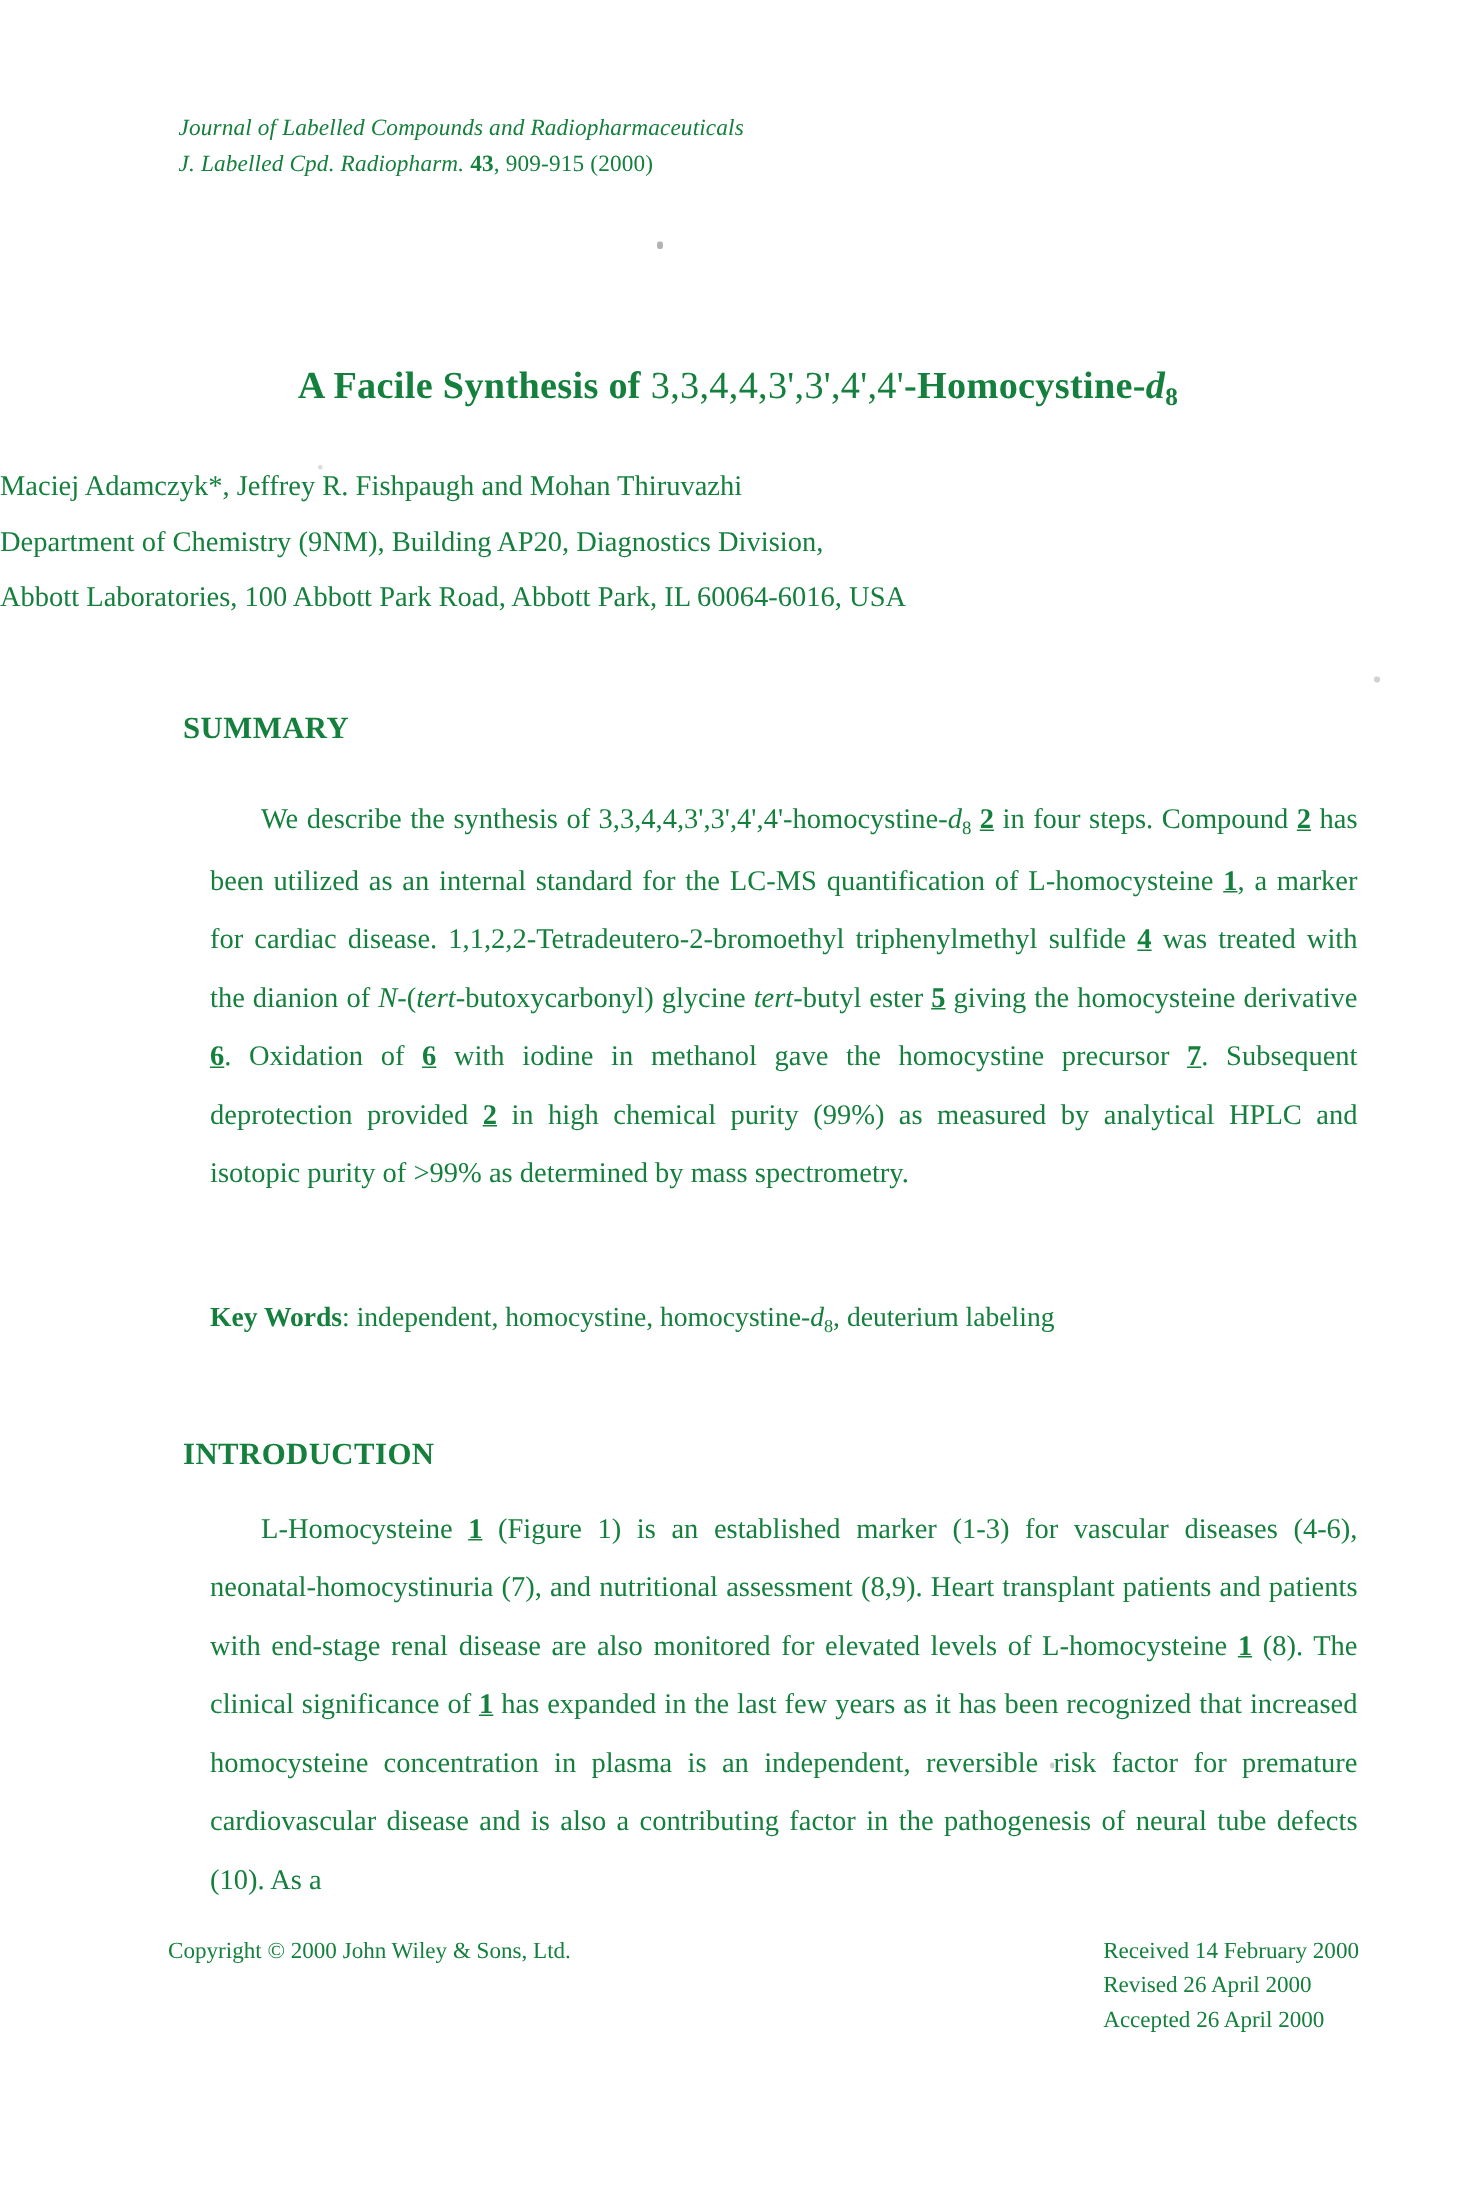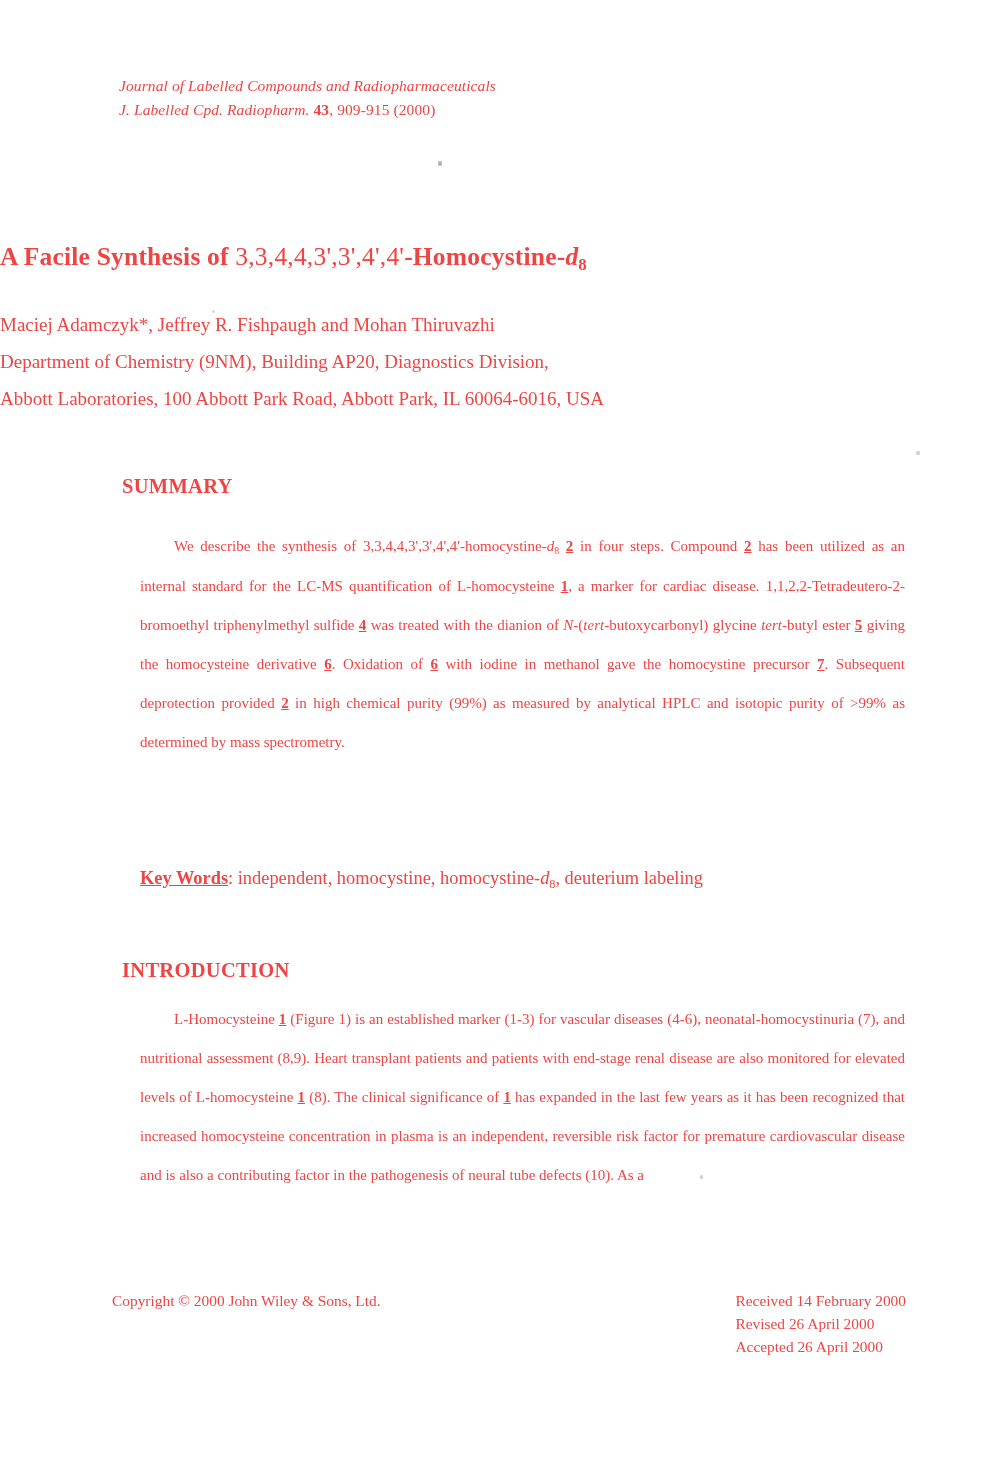--- a/index.html
+++ b/index.html
@@ -6,21 +6,21 @@
     margin: 0;
     padding: 0;
     background: #ffffff;
   }
   .page {
     position: relative;
     width: 984px;
     height: 1459px;
     margin: 0 auto;
     background: #ffffff;
-    color: #ef4444;
+    color: #15803d;
     font-family: "Liberation Serif", "DejaVu Serif", serif;
     overflow: hidden;
   }
 
   
   .masthead {
     position: absolute;
     left: 119px;
     top: 74px;
     width: 700px;
@@ -42,21 +42,21 @@
   .speck.s1 { left: 438px; top: 161px; width: 4px; height: 5px; }
   .speck.s2 { left: 916px; top: 451px; width: 4px; height: 4px; opacity:.45; }
   .speck.s3 { left: 700px; top: 1175px; width: 3px; height: 4px; opacity:.5; }
   .speck.s4 { left: 212px; top: 310px; width: 3px; height: 3px; opacity:.35; }
 
   
   .title {
     position: absolute;
     left: 0; right: 0;
     top: 225px;
-    text-align: left;
+    text-align: center;
     font-size: 25.5px;
     font-weight: bold;
     letter-spacing: 0.2px;
   }
   .title .nums { font-weight: normal; }
   .title .dital { font-style: italic; }
   sub { font-size: .66em; vertical-align: baseline; position: relative; top: .30em; }
 
   
   .authors {
@@ -77,41 +77,41 @@
     letter-spacing: 0.3px;
   }
   .heading.summary { top: 458px; }
   .heading.introduction { top: 942px; }
 
   
   .body {
     position: absolute;
     left: 140px;
     width: 765px;
-    font-size: 15px;
+    font-size: 19px;
     line-height: 39px;
     text-align: justify;
     text-justify: inter-word;
   }
   .body.summary-body { top: 527px; }
   .body.intro-body   { top: 1000px; }
   .body p { margin: 0; }
   .indent { display: inline-block; width: 34px; }
   .cmpd { font-weight: bold; text-decoration: underline; }
   .ital { font-style: italic; }
 
   .keywords {
     position: absolute;
     left: 140px;
     top: 862px;
     width: 765px;
     font-size: 18.4px;
     line-height: 32px;
   }
-  .keywords .kw-label { font-weight: bold; text-decoration: underline; }
+  .keywords .kw-label { font-weight: bold; }
 
   
   .footer-left {
     position: absolute;
     left: 112px;
     top: 1289px;
     font-size: 15.4px;
     line-height: 23px;
   }
   .footer-right {

